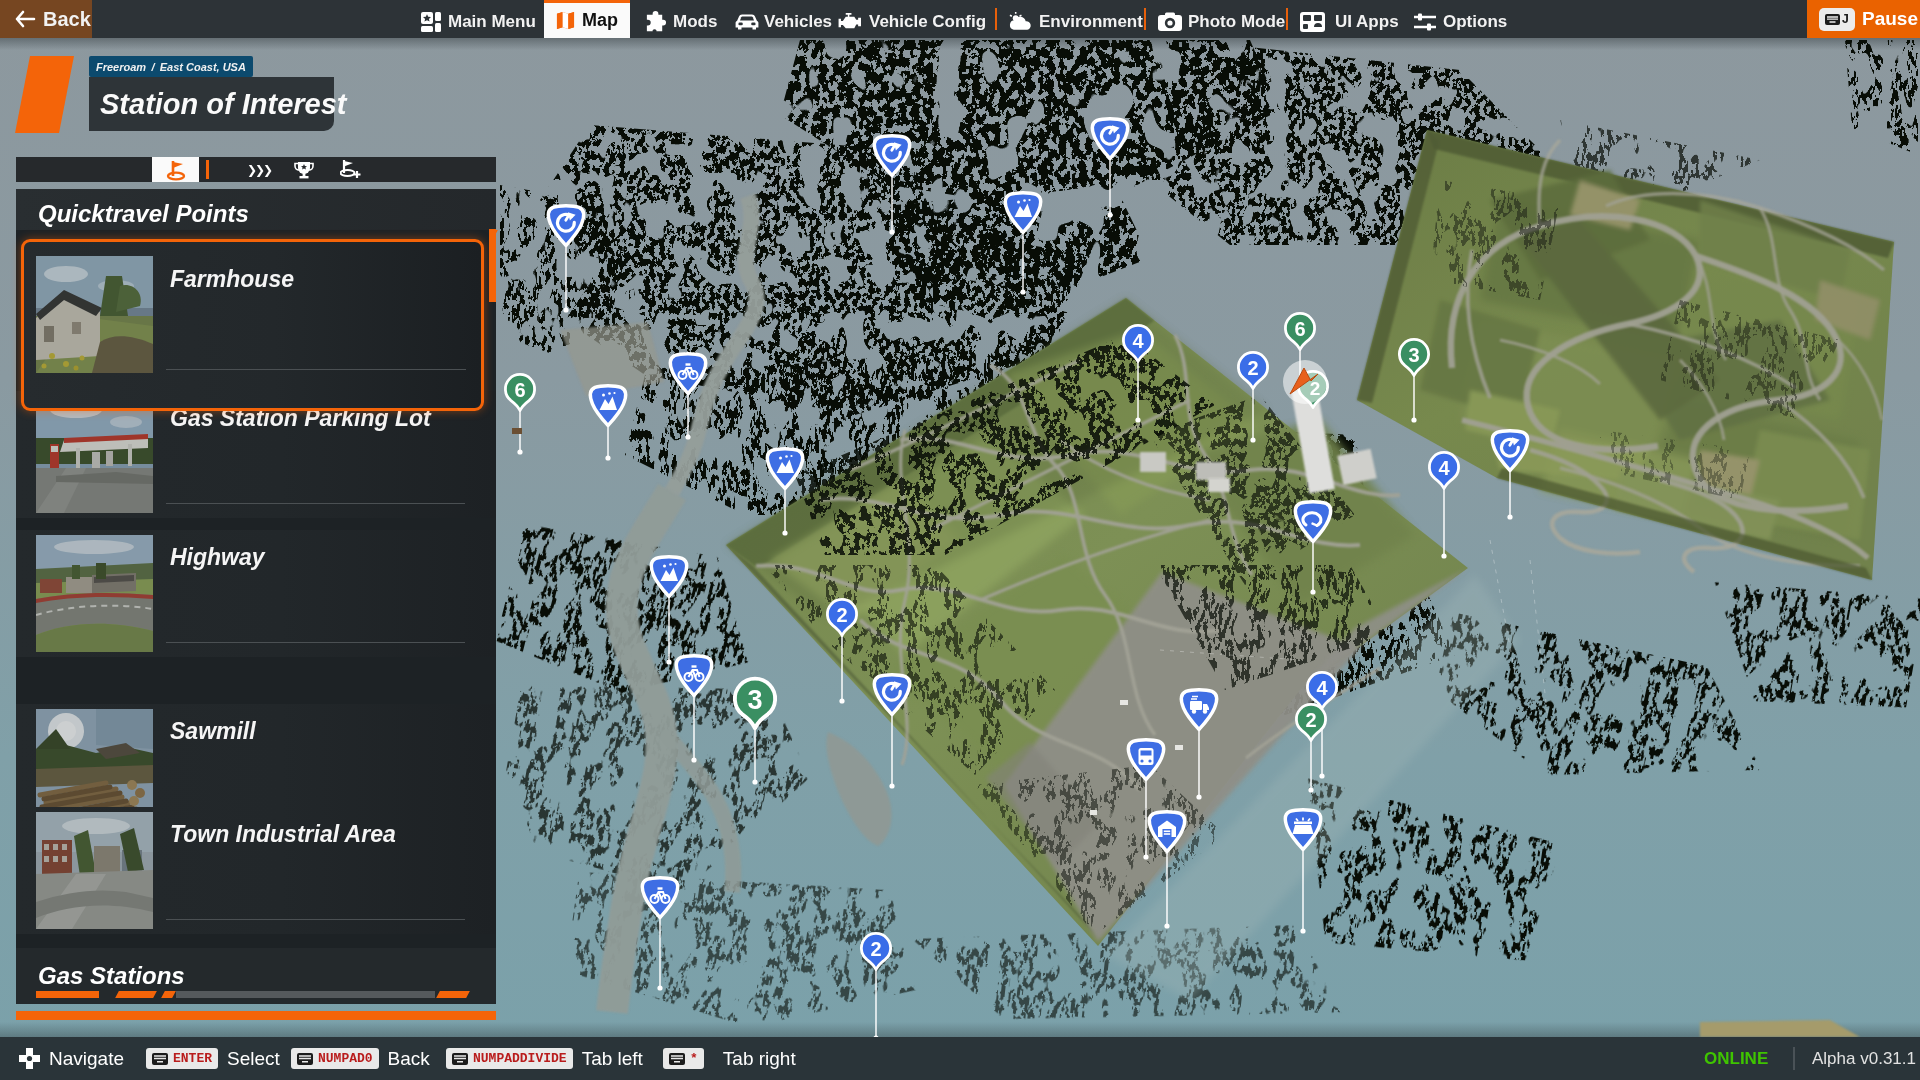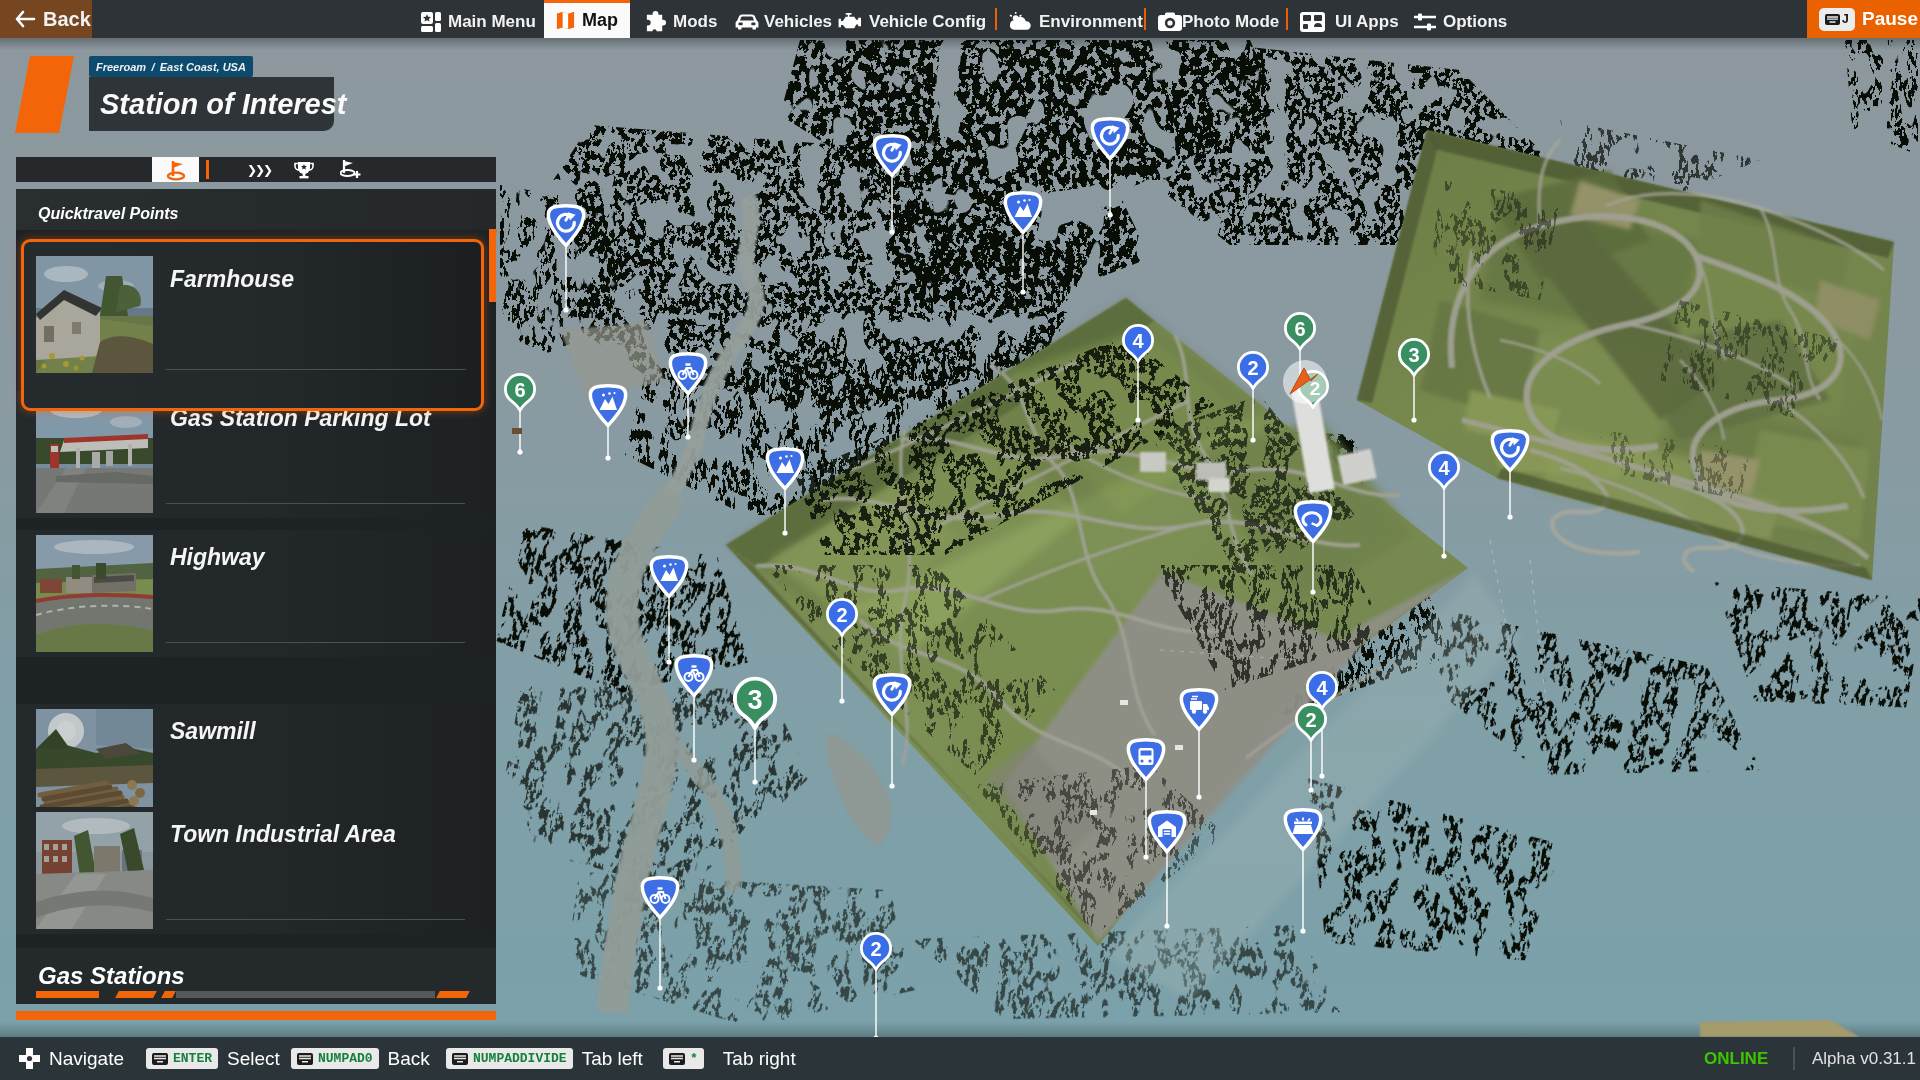--- a/index.html
+++ b/index.html
@@ -579,21 +579,21 @@
         <span style="margin-left:6px">Environment</span>
       </div>
  <div class="tb-sep" style="left:1144px"></div>
  <div class="tb-it" style="left:1158px">
         <svg width="24" height="20" viewBox="0 0 24 20">
           <rect x="0" y="3" width="24" height="16" rx="3" fill="#fff"></rect>
           <rect x="7" y="0.5" width="10" height="4" rx="1.5" fill="#fff"></rect>
           <circle cx="12" cy="11" r="5.2" fill="#2d3337"></circle>
           <circle cx="12" cy="11" r="2.6" fill="#fff"></circle>
         </svg>
-        <span style="">Photo Mode</span>
+        <span style="margin-left:6px">Photo Mode</span>
       </div>
  <div class="tb-sep" style="left:1286px"></div>
  <div class="tb-it" style="left:1300px">
         <svg width="25" height="20" viewBox="0 0 25 20">
           <rect x="0" y="0" width="25" height="20" rx="3" fill="#fff"></rect>
           <rect x="3" y="3" width="8" height="6" rx="1" fill="#2d3337"></rect>
           <rect x="14" y="3" width="8" height="6" rx="1" fill="#2d3337"></rect>
           <rect x="3" y="12" width="5" height="5" rx="1" fill="#2d3337"></rect>
           <path d="M14,15 a4,4 0 0 1 8,0" fill="#2d3337"></path>
         </svg>
@@ -618,21 +618,21 @@
 </div>
 <style>
 #panel{position:absolute;left:0;top:0;}
 #crumb{position:absolute;left:89px;top:56px;height:21px;background:#0c4a6e;color:#f0f0f0;
 font-size:11px;font-style:italic;font-weight:bold;display:flex;align-items:center;padding:0 7px;border-radius:2px;white-space:nowrap;}
 #ptitle{position:absolute;left:89px;top:77px;width:245px;height:54px;box-sizing:border-box;background:#2e3438;color:#fafafa;
 font-size:29px;font-style:italic;font-weight:bold;display:flex;align-items:center;padding-left:11px;border-radius:0 0 10px 0;white-space:nowrap;}
 #slash{position:absolute;left:30px;top:56px;width:44px;height:77px;background:#f46409;transform:skewX(-11deg);transform-origin:top left;}
 #toolbar{position:absolute;left:16px;top:157px;width:480px;height:25px;background:#26292c;}
 #tb-white{position:absolute;left:136px;top:0;width:47px;height:25px;background:#fafafa;display:flex;align-items:center;justify-content:center;}
-#qthead{position:absolute;left:16px;top:189px;width:480px;height:41px;background:linear-gradient(90deg,#292e31,#24282b);color:#fff;font-size:16px;font-weight:bold;font-style:italic;display:flex;align-items:center;padding-left:22px;padding-top:9px;box-sizing:border-box;}
+#qthead{position:absolute;left:16px;top:189px;width:480px;height:41px;background:linear-gradient(90deg,#292e31,#24282b);color:#fff;font-size:24px;font-weight:bold;font-style:italic;display:flex;align-items:center;padding-left:22px;padding-top:9px;box-sizing:border-box;}
 #listbg{position:absolute;left:16px;top:230px;width:480px;height:718px;background:#1d2225;}
 #gshead{position:absolute;left:16px;top:948px;width:480px;height:56px;background:#24292c;color:#fff;font-size:24px;font-weight:bold;font-style:italic;display:flex;align-items:center;padding-left:22px;box-sizing:border-box;}
 #pbottom{position:absolute;left:16px;top:1011px;width:480px;height:9px;background:#f46409;}
 .item{position:absolute;left:16px;width:480px;height:127px;background:linear-gradient(90deg,#24292c 0%,#22272a 55%,#1d2124 100%);}
 .item .thumb{position:absolute;left:20px;top:5px;width:117px;height:117px;}
 .item .ttl{position:absolute;left:154px;top:14px;color:#f5f5f5;font-size:23px;font-weight:bold;font-style:italic;}
 .item .dvd{position:absolute;left:150px;top:112px;width:299px;height:1px;background:#4b5053;}
 #selitem{position:absolute;left:21px;top:239px;width:463px;height:172px;border:3px solid #f46409;border-radius:9px;
 background:linear-gradient(90deg,#262b2e 0%,#23282b 55%,#1b1f22 100%);box-sizing:border-box;box-shadow:0 0 10px rgba(244,100,9,0.45);}
 #selitem .thumb{position:absolute;left:12px;top:14px;width:117px;height:117px;}
@@ -809,21 +809,21 @@
 <div class="stripe o" style="left:36px;top:991px;width:63px;"></div>
 <div class="stripe o sk" style="left:117px;top:991px;width:38px;"></div>
 <div class="stripe o sk" style="left:163px;top:991px;width:11px;"></div>
 <div class="stripe gr" style="left:176px;top:991px;width:259px;"></div>
 <div class="stripe o sk" style="left:438px;top:991px;width:30px;"></div>
 <div id="pbottom"></div>
 </div>
 <style>
 #botbar{position:absolute;left:0;top:1037px;width:1920px;height:43px;background:#2a3439;color:#fff;}
 .bb-it{position:absolute;top:0;height:43px;display:flex;align-items:center;font-size:19px;white-space:nowrap;}
-.bchip{display:inline-flex;align-items:center;background:#e9e9e9;color:#15803d;border-radius:3px;height:21px;
+.bchip{display:inline-flex;align-items:center;background:#e9e9e9;color:#b91c1c;border-radius:3px;height:21px;
 font-family:"Liberation Mono",monospace;font-size:13px;font-weight:bold;padding:0 6px;}
 .kbico{margin-right:5px;}
 </style>
 <div id="botbar">
  <div class="bb-it" style="left:18px">
         <svg width="23" height="23" viewBox="0 0 23 23">
           <path d="M8,1 L15,1 L15,8 L22,8 L22,15 L15,15 L15,22 L8,22 L8,15 L1,15 L1,8 L8,8 Z" fill="#fff"></path>
           <circle cx="11.5" cy="11.5" r="2.6" fill="#2a3439"></circle>
         </svg>
         <span style="margin-left:8px">Navigate</span>

